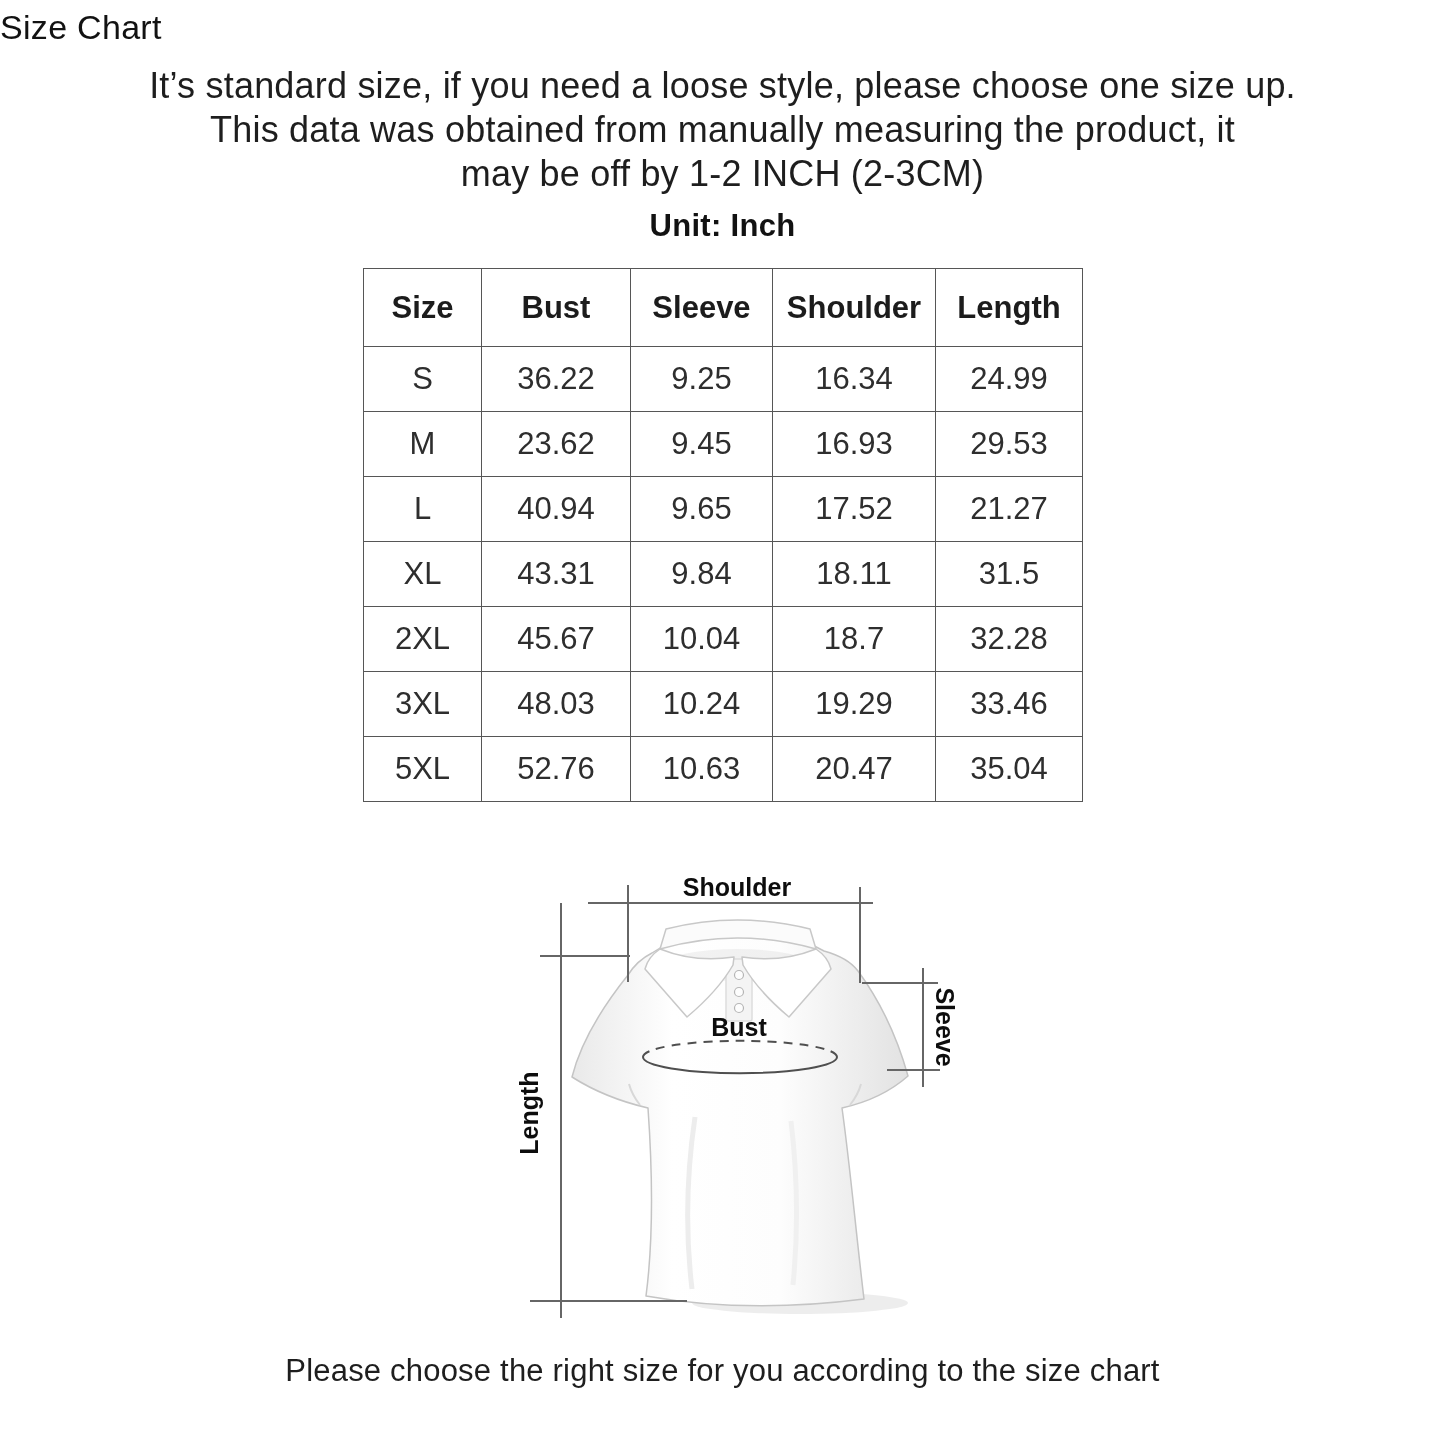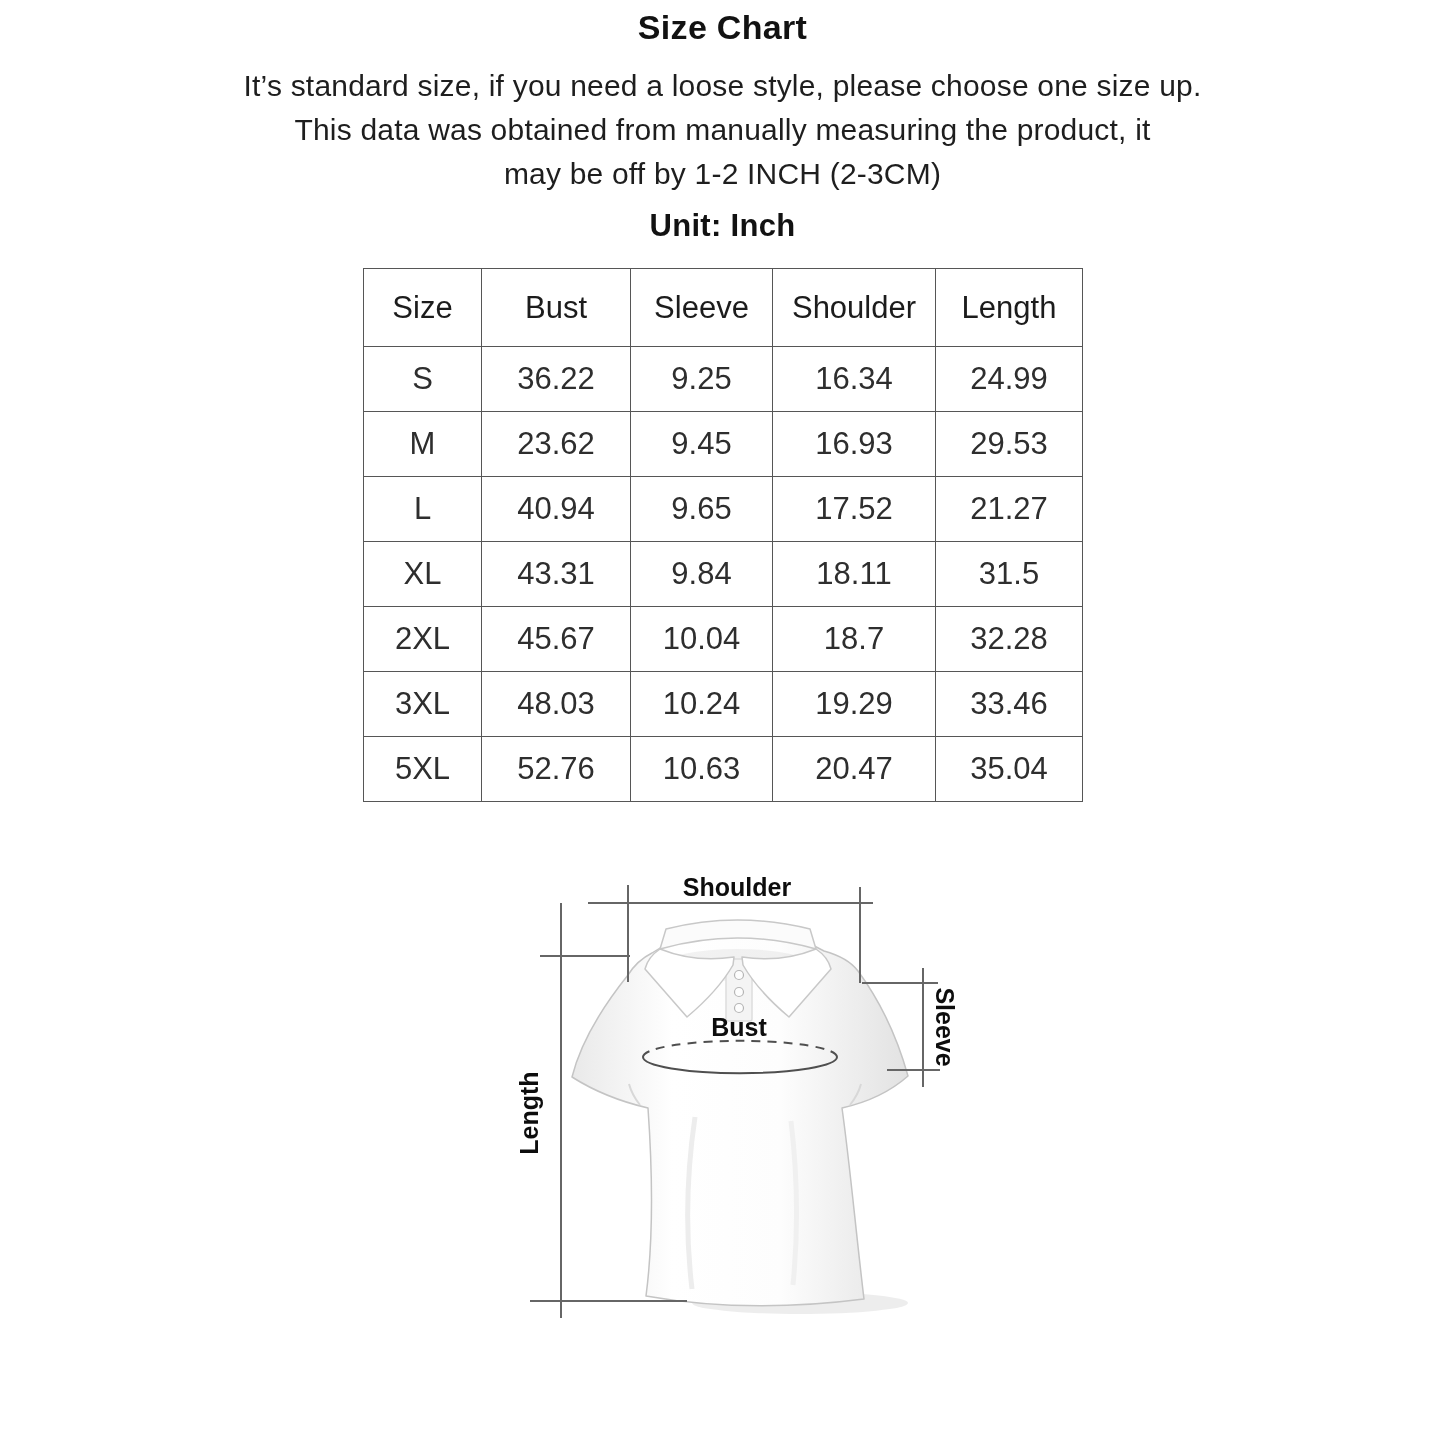--- a/index.html
+++ b/index.html
@@ -6,28 +6,27 @@
   body {
     width: 1445px; height: 1445px;
     background: #ffffff;
     position: relative;
     font-family: "Liberation Sans", sans-serif;
     color: #111;
     overflow: hidden;
   }
   .page-title {
     position: absolute; top: 8px; left: 0; width: 100%;
-    text-align: center;
-    font-size: 34px; font-weight: 700; color: #121212;
+    font-size: 34px; font-weight: 400; color: #121212;
     letter-spacing: 0.3px;
   }
   .intro {
     position: absolute; top: 64px; left: 0; width: 100%;
     text-align: center;
-    font-size: 30px; line-height: 44px; font-weight: 400; color: #1e1e1e;
+    font-size: 36px; line-height: 44px; font-weight: 400; color: #1e1e1e;
     letter-spacing: 0.2px;
   }
   .unit-label {
     position: absolute; top: 208px; left: 0; width: 100%;
     text-align: center;
     font-size: 31px; font-weight: 700; color: #121212;
     letter-spacing: 0.3px;
   }
   table.size-table {
     position: absolute; left: 363px; top: 268px;
@@ -35,21 +34,21 @@
     border-collapse: collapse; table-layout: fixed;
     font-size: 31px; text-align: center;
   }
   table.size-table th, table.size-table td {
     border: 1.5px solid #565656;
     padding: 0;
     vertical-align: middle;
     background: #ffffff;
   }
   table.size-table th {
-    height: 77px; font-weight: 400; color: #1c1c1c; margin-top: 40px;
+    height: 77px; font-weight: 700; color: #1c1c1c; margin-top: 40px;
   }
   table.size-table td {
     height: 64px; font-weight: 400; color: #2e2e2e;
   }
   .diagram-svg { position: absolute; left: 490px; top: 865px; }
   .diagram-label {
     font-family: "Liberation Sans", sans-serif;
     font-size: 25px; font-weight: 600; fill: #0d0d0d;
   }
   .measure { stroke: #666666; stroke-width: 2; fill: none; }
@@ -207,13 +206,14 @@
     <path class="measure-dashed" d="M 153,192 A 96 16 0 0 1 347,192"></path>
   </g>
 
   <text class="diagram-label" x="247" y="31" text-anchor="middle">Shoulder</text>
   <text class="diagram-label" x="249" y="171" text-anchor="middle">Bust</text>
   <text class="diagram-label" x="446" y="162" text-anchor="middle" transform="rotate(90 446 162)">Sleeve</text>
   <text class="diagram-label" x="48" y="248" text-anchor="middle" transform="rotate(-90 48 248)">Length</text>
 </svg>
 
 <div class="footer-note">
+    <div>Please choose the right size for you according to the size chart</div>
   </div>
 
 </body></html>

